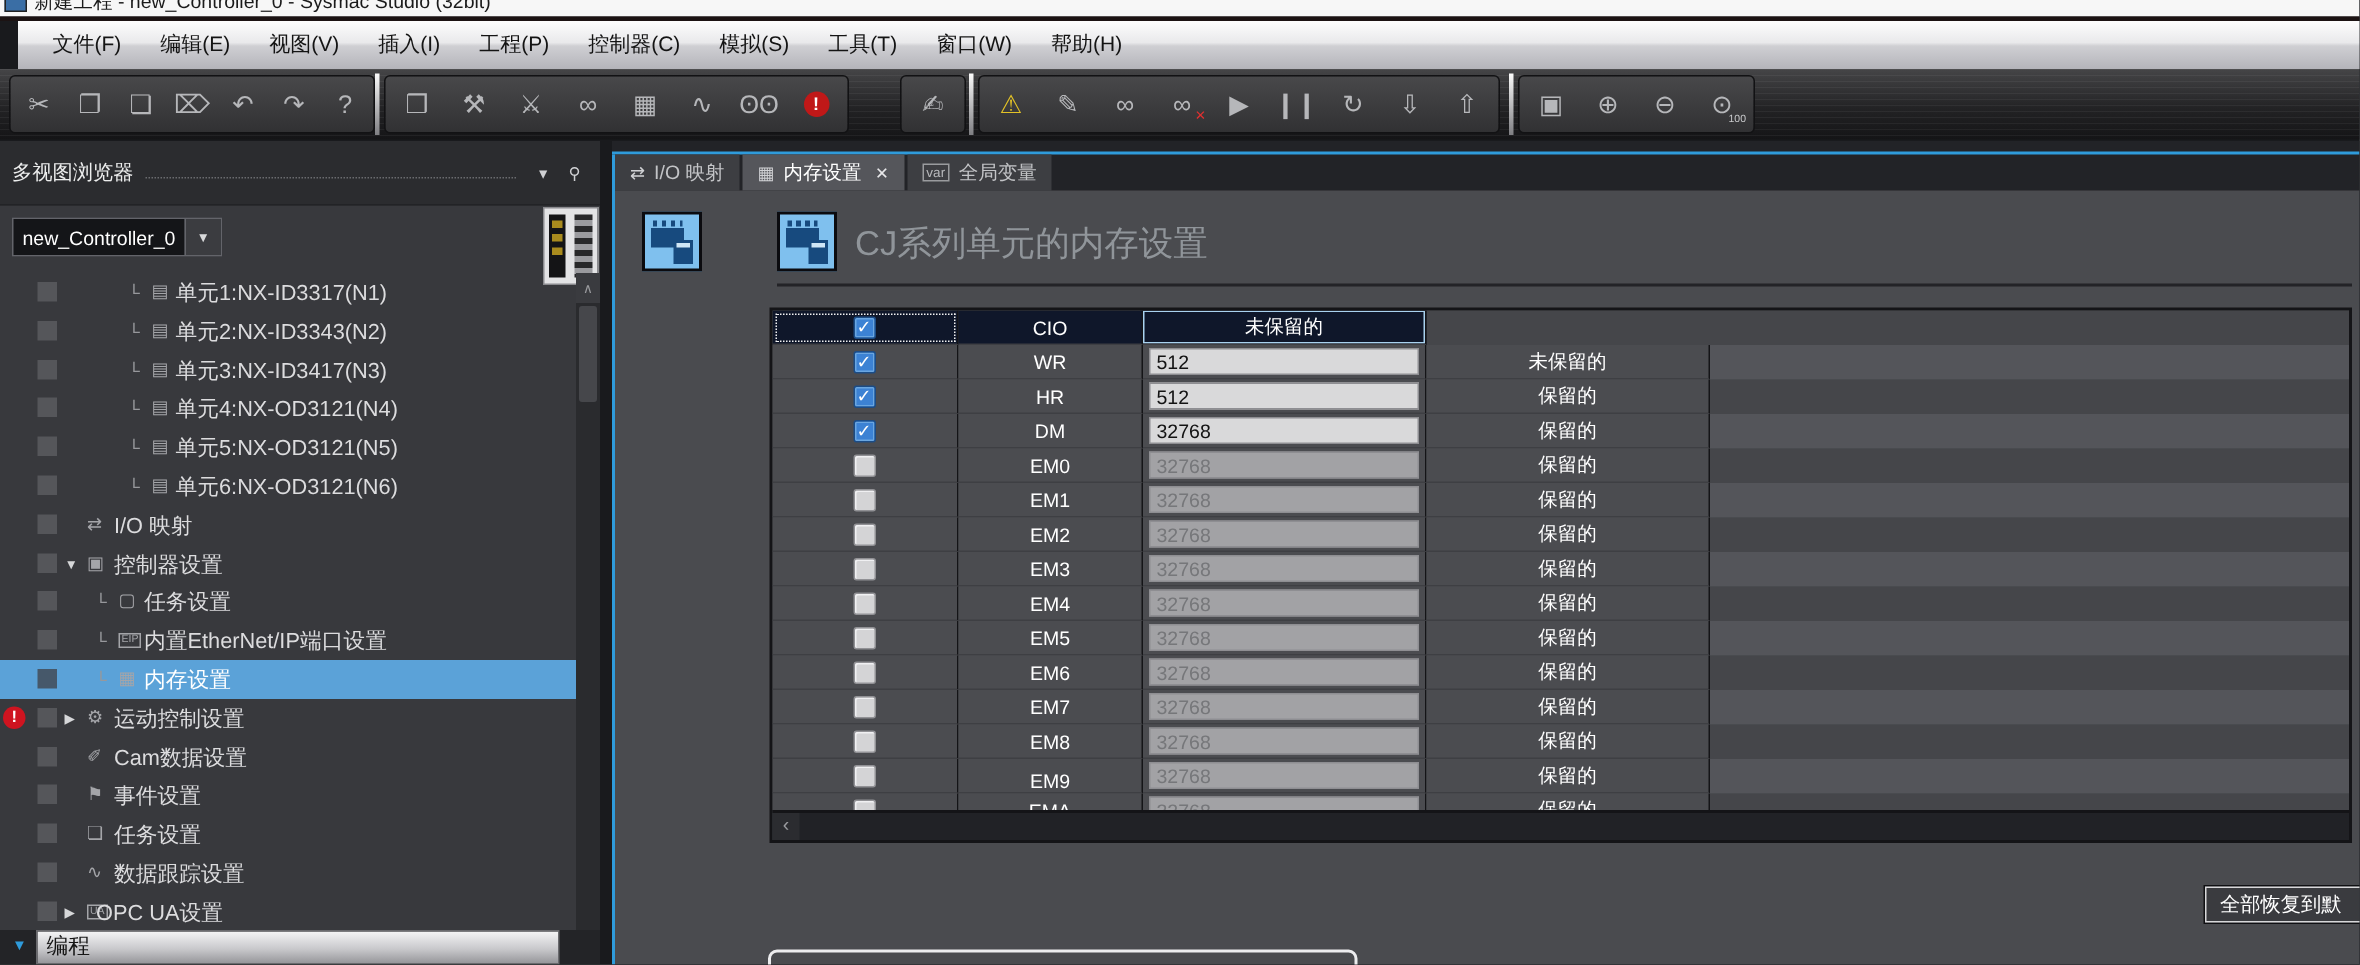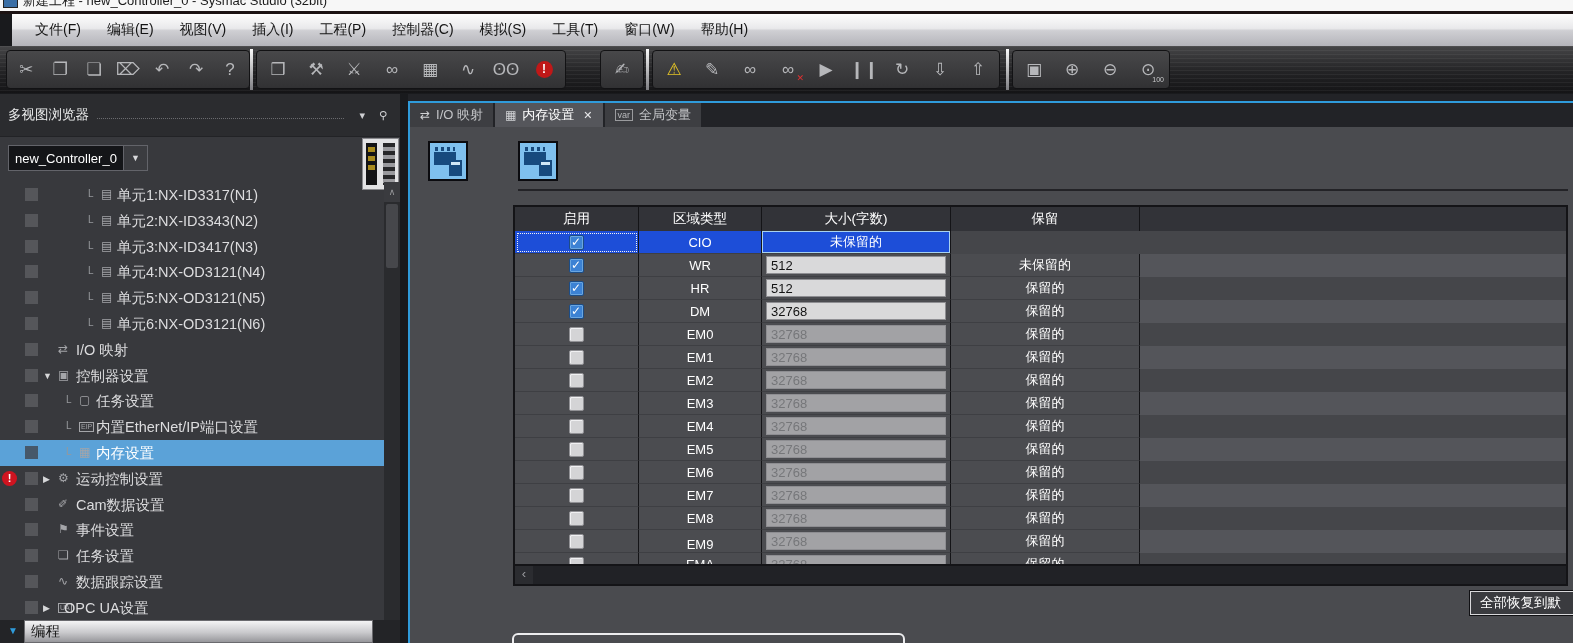--- a/index.html
+++ b/index.html
@@ -92,21 +92,21 @@
   
   .tbl{position:absolute;left:103px;top:78px;width:1055px;border:2px solid #141417;background:#4b4c50;box-sizing:border-box}
   .thead{display:flex;height:24px;background:#323338}
   .thead .hc{box-sizing:border-box;border-right:1px solid #141417;color:#fff;font-size:13.5px;
              display:flex;align-items:center;justify-content:center}
   .thead .hfill{flex:1}
   .rows{height:333px;overflow:hidden}
   .row{display:flex;height:23px}
   .row .c{box-sizing:border-box;border-right:1px solid #141417;border-bottom:1px solid #3e3f43;
           display:flex;align-items:center;justify-content:center;background:#4b4c50;position:relative}
-  .row.sel .c{background:#1d4ed8}
+  .row.sel .c{background:#0f172a}
   .row.sel .c.c0{outline:1px dotted #f2f2f2;outline-offset:-3px}
   .row.sel .c.c3{box-shadow:inset 0 0 0 1px #a9d2ef}
   .row .fill{flex:1}
   .row .fill.even{background:#45464a}
   .row .fill.odd{background:#54555a}
   .c .areatxt,.c .rettxt{font-size:13px;color:#fff;white-space:nowrap}
   .cb{width:15px;height:15px;box-sizing:border-box;border-radius:2px;position:relative}
   .cb.on{background:#3c82d4;border:1px solid #1c4c85;box-shadow:inset 0 0 0 1px #6aa6e0}
   .cb.on:after{content:"✓";position:absolute;left:1px;top:-1px;color:#fff;font-size:12px;font-weight:bold}
   .cb.off{background:#d4d4d6;border:1px solid #919195;box-shadow:inset 1px 1px 0 #f0f0f2}
@@ -399,29 +399,23 @@
     </div>
   <div class="content">
     <div class="chipbtn" style="left:18px;top:14px">
         <span class="c1"></span>
         <span class="c2"></span>
       </div>
     <div class="chipbtn" style="left:108px;top:14px">
         <span class="c1"></span>
         <span class="c2"></span>
       </div>
+    <div class="page-title">CJ系列单元的内存设置</div>
     <div class="title-rule"></div>
     <div class="tbl">
-      <div class="thead">
-          <div class="hc" style="width: 124px;">启用</div>
-          <div class="hc" style="width: 123px;">区域类型</div>
-          <div class="hc" style="width: 189px;">大小(字数)</div>
-          <div class="hc" style="width: 189px;">保留</div>
-          <div class="hfill"></div>
-        </div>
       <div class="rows">
           <div class="row sel">
             <div class="c c0" style="width: 124px;">
               <span class="cb on"></span>
             </div>
             <div class="c" style="width: 123px;">
               <span class="areatxt">CIO</span>
             </div>
             <div class="c c3" style="width: 189px;">
               <span class="rettxt">未保留的</span>

